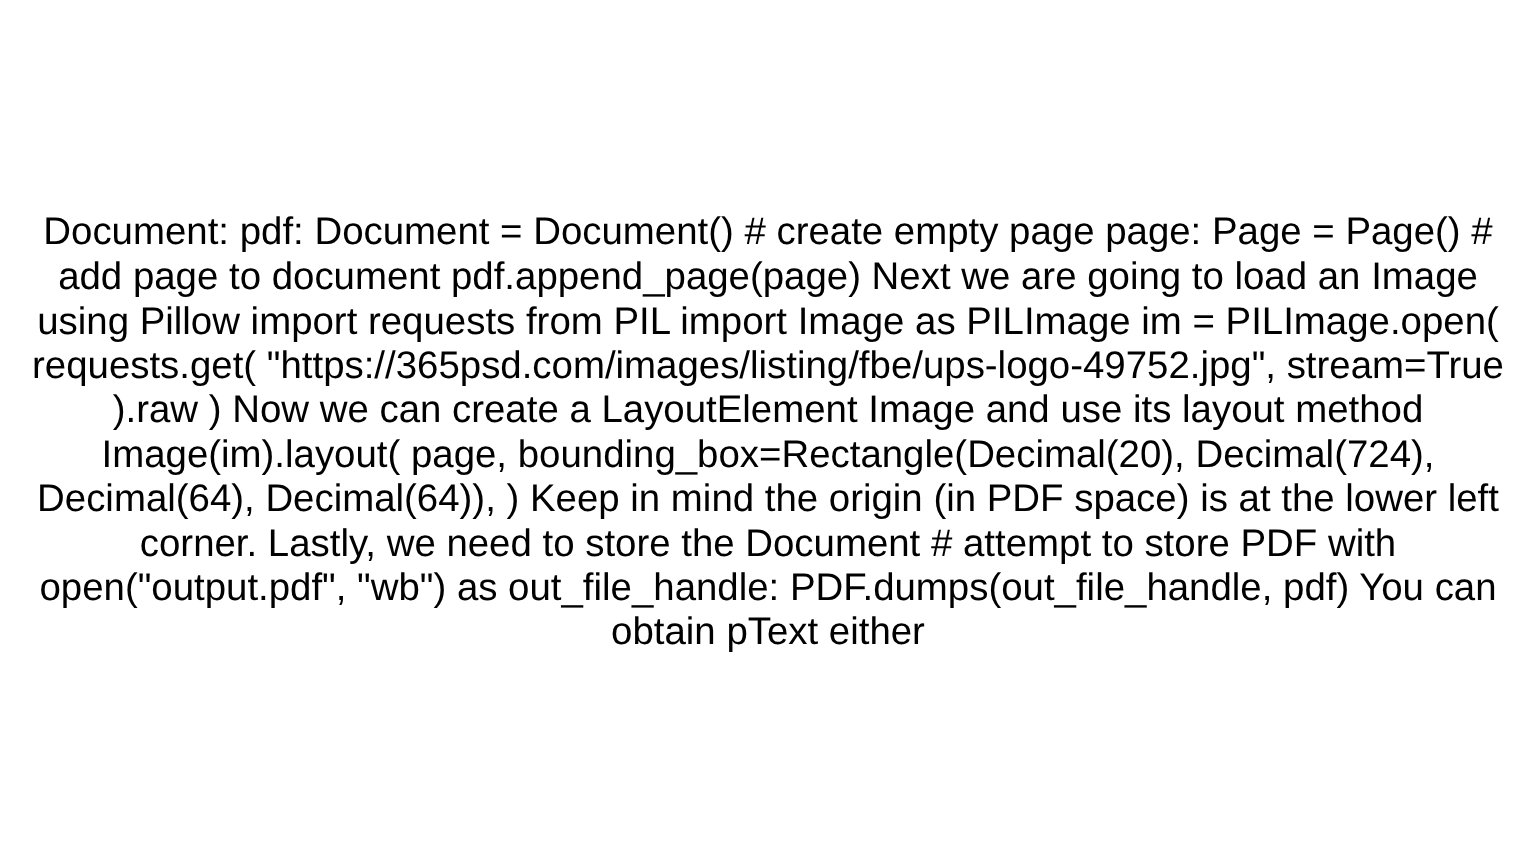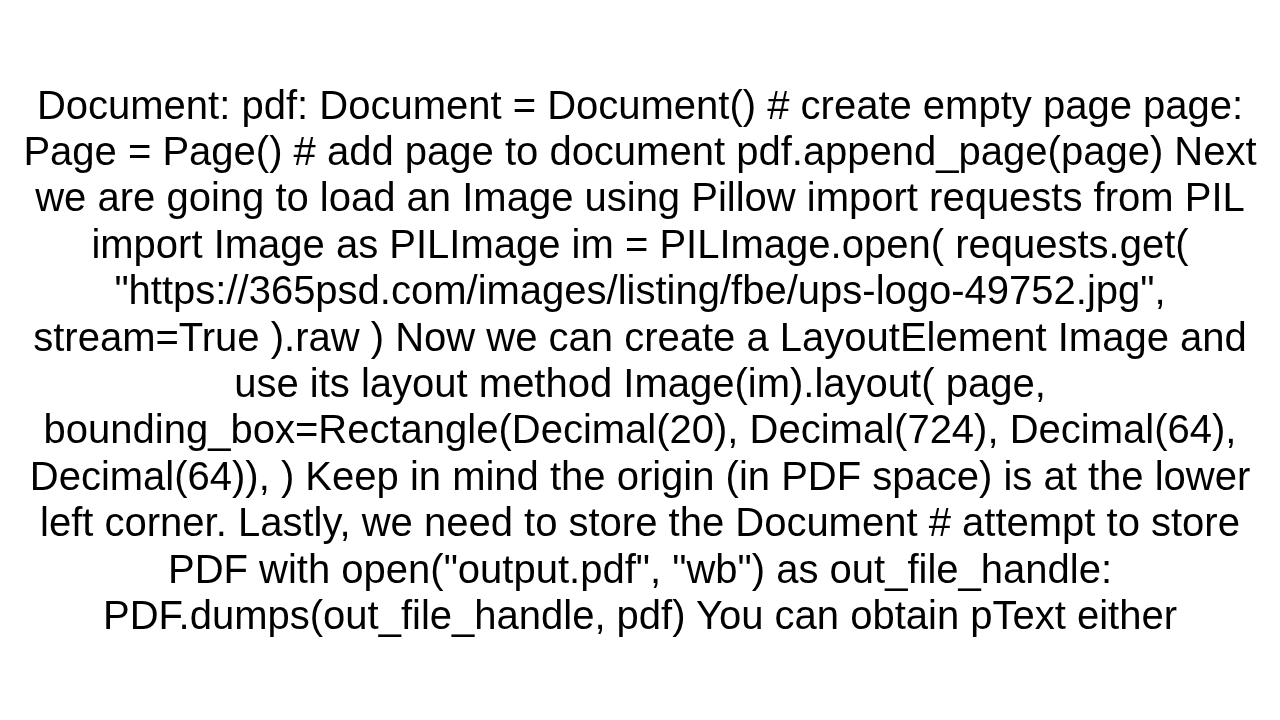--- a/index.html
+++ b/index.html
@@ -13,21 +13,21 @@
       background: #ffffff;
       font-family: Arial, Helvetica, sans-serif;
       overflow: hidden;
       display: flex;
       align-items: center;
       justify-content: center;
     }
     .text-block {
       width: 1260px;
       text-align: center;
-      font-size: 40px;
+      font-size: 32px;
       line-height: 1.16;
       color: #000000;
       font-weight: 400;
       letter-spacing: 0px;
     }
   </style>
 </head>
 <body>
 
 <div class="text-block">Document: pdf: Document = Document()  # create empty page  page: Page = Page()  # add page to document  pdf.append_page(page)  Next we are going to load an Image using Pillow import requests from PIL import Image as PILImage  im = PILImage.open(         requests.get(   "https://365psd.com/images/listing/fbe/ups-logo-49752.jpg", stream=True         ).raw     )  Now we can create a LayoutElement Image and use its layout method  Image(im).layout(         page,         bounding_box=Rectangle(Decimal(20), Decimal(724), Decimal(64), Decimal(64)),     )  Keep in mind the origin (in PDF space) is at the lower left corner. Lastly, we need to store the Document # attempt to store PDF with open("output.pdf", "wb") as out_file_handle:         PDF.dumps(out_file_handle, pdf)  You can obtain pText either</div>

